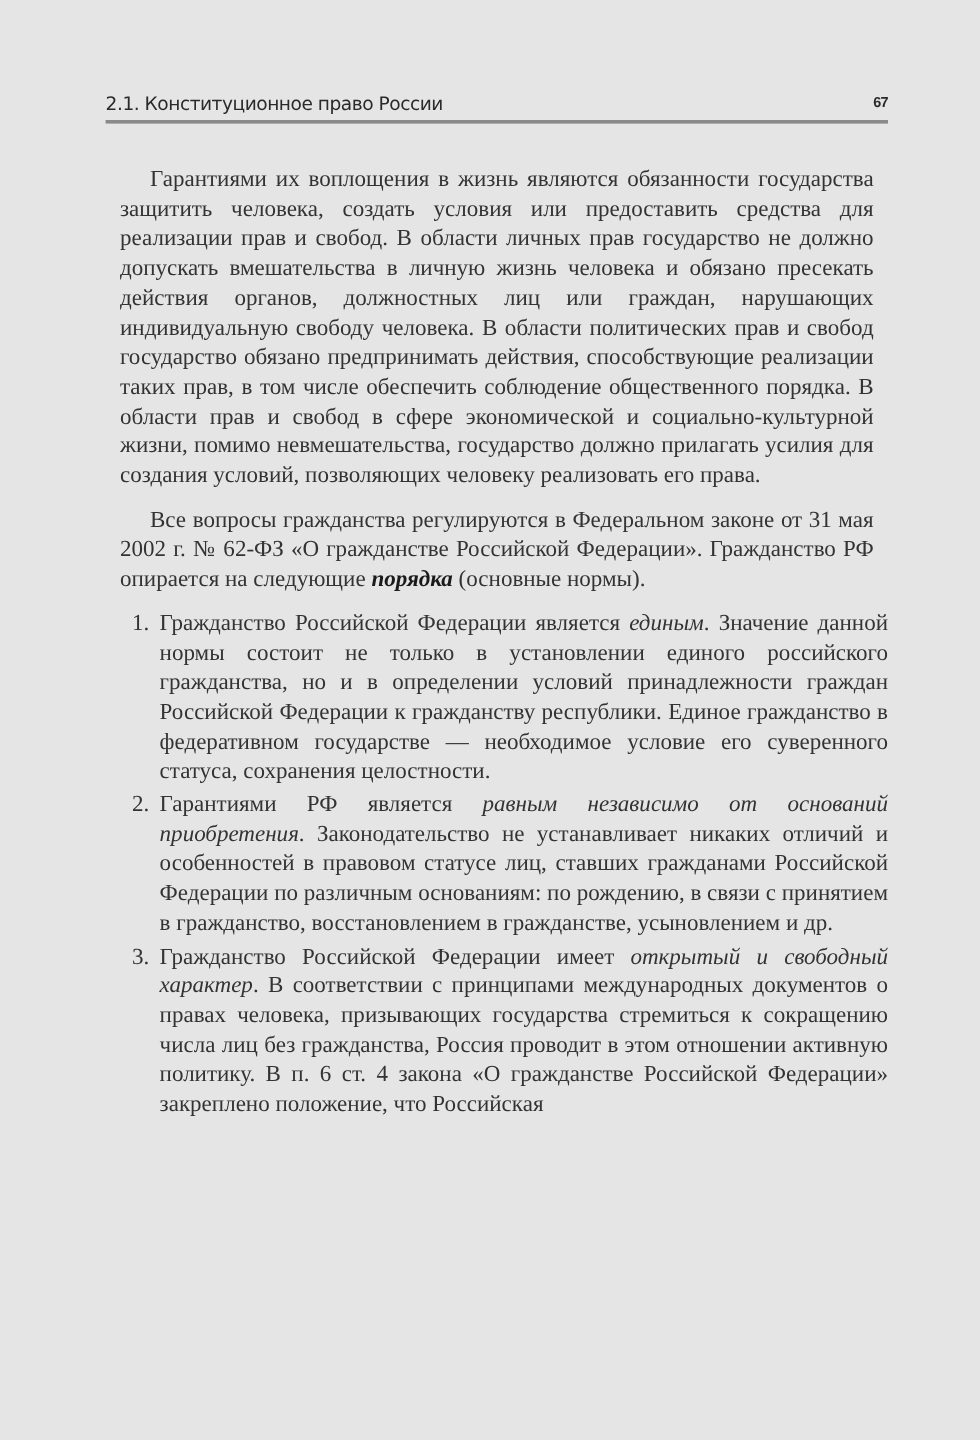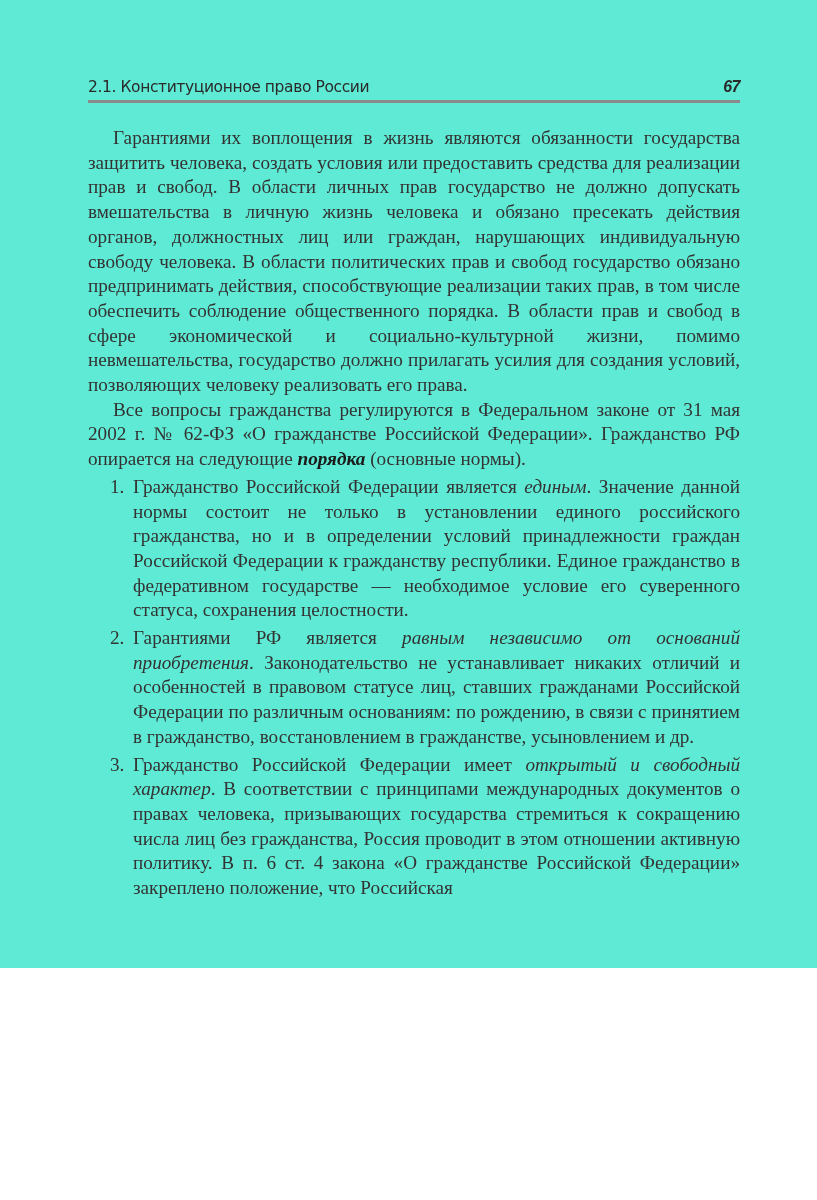--- a/index.html
+++ b/index.html
@@ -1,34 +1,34 @@
 <!DOCTYPE html>
 <html><head>
 <meta charset="utf-8">
 <style>
   html, body { margin: 0; padding: 0; background: #ffffff; }
   body { width: 817px; height: 1200px; position: relative; overflow: hidden; }
-  .page { position: absolute; left: 0; top: 0; width: 817px; height: 968px; background: #5eead4; }
+  .page { position: absolute; left: 0; top: 0; width: 817px; height: 1200px; background: #e5e5e5; }
   .running-head {
     position: absolute; left: 88px; top: 78px; width: 652px; height: 20px;
     font-family: "DejaVu Sans", sans-serif; font-size: 15.5px; color: #2a2a2a;
     letter-spacing: -0.4px;
   }
   .running-head .title { position: absolute; left: 0; top: 0; }
   .running-head .pageno {
     position: absolute; right: 0; top: 0; font-weight: bold;
-    font-family: "Liberation Sans", sans-serif; font-size: 16px; letter-spacing: -0.5px; font-style: italic;
+    font-family: "Liberation Sans", sans-serif; font-size: 12px; letter-spacing: -0.5px;
   }
   .head-rule { position: absolute; left: 88px; top: 100px; width: 652px; height: 3px; background: #8a8a8a; }
   .body {
     position: absolute; left: 88px; top: 126px; width: 652px;
     font-family: "Liberation Serif", serif; font-size: 19.2px; line-height: 24.7px;
     color: #333333; text-align: justify; hyphens: manual;
   }
-  .body p { margin: 0; text-indent: 25px; }
+  .body p { margin: 12px; text-indent: 25px; }
   .body p.heading { font-weight: bold; color: #1a1a1a; }
   .body b.term { font-style: italic; font-weight: bold; color: #1a1a1a; }
   .body i { font-style: italic; }
   .list { margin: 0; padding: 0; list-style: none; }
   .list li { position: relative; padding-left: 45px; margin-top: 3px; }
   .list li .num { position: absolute; left: 22px; top: 0; }
 </style>
 </head>
 <body>
 

